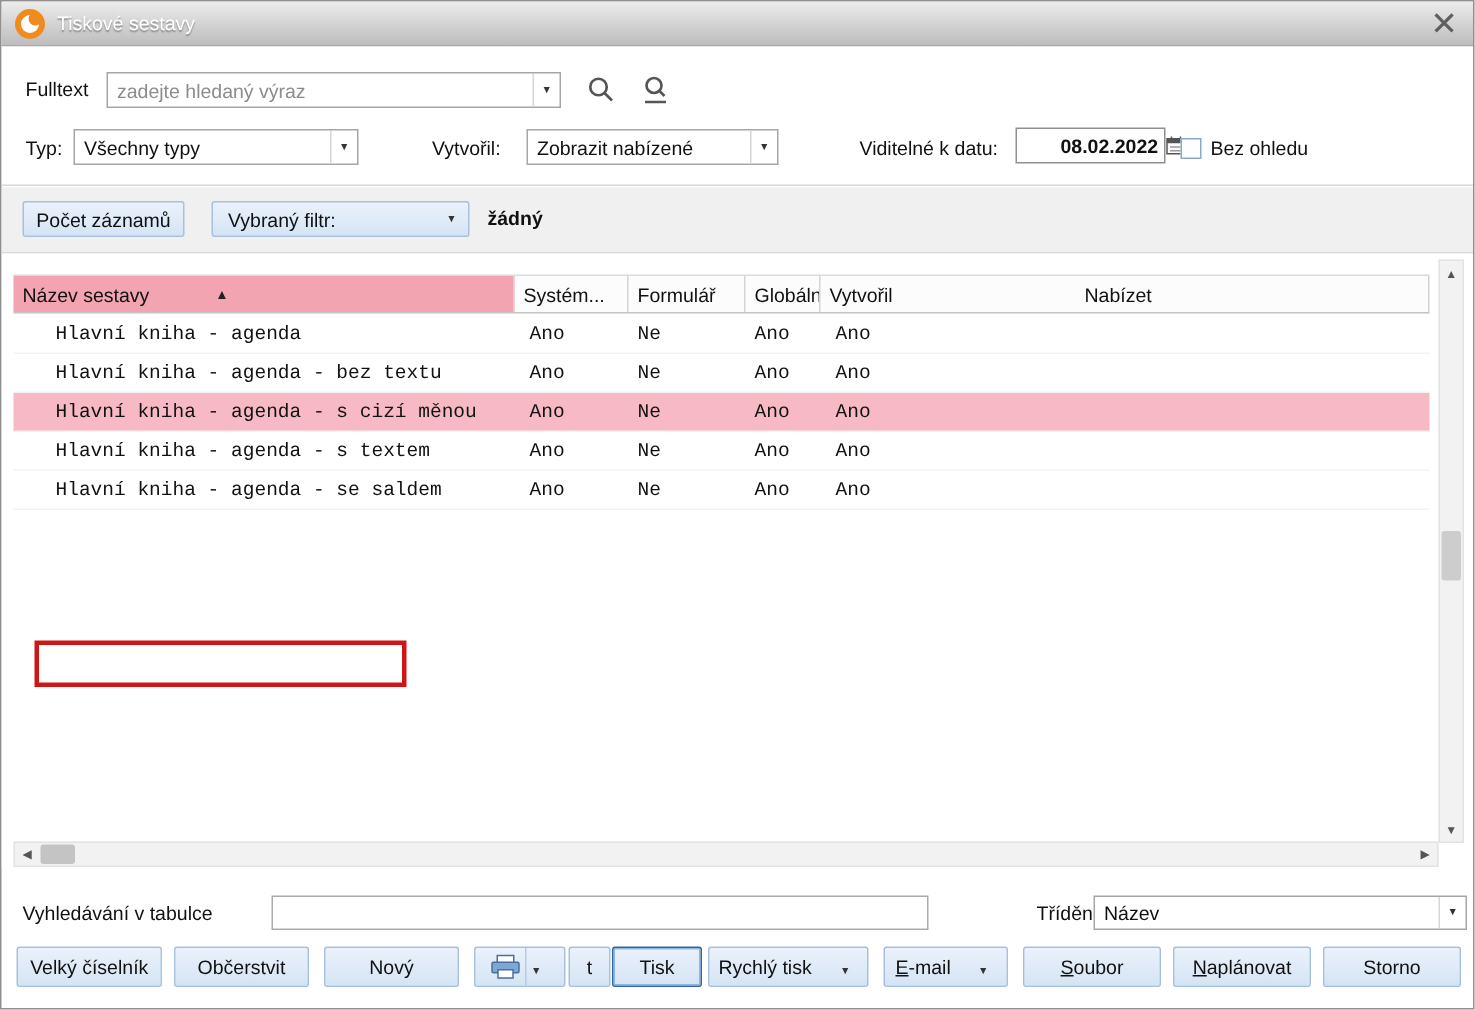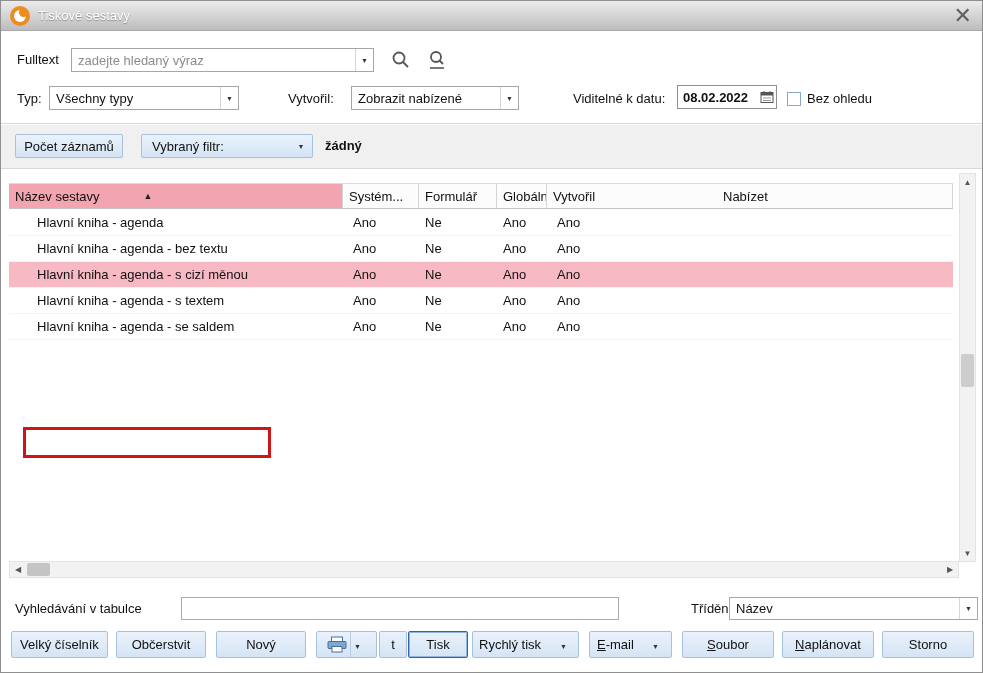--- a/index.html
+++ b/index.html
@@ -25,42 +25,42 @@
   .caret::after { content:"▼"; font-size:7px; color:#333; }
   .btn { position:absolute; height:24px; background:linear-gradient(180deg,#eaf2fb,#d4e4f5); border:1px solid #a7c1dd;
     border-radius:2px; display:flex; align-items:center; justify-content:center; cursor:pointer; }
   .btn u { text-decoration:underline; }
 
   
   .toolbar-top { position:absolute; left:0; top:30px; right:0; height:93px; background:#fff; border-bottom:1px solid #d8d8d8; }
   .search-icon-btn { position:absolute; width:24px; height:24px; display:flex; align-items:center; justify-content:center; cursor:pointer; }
   .datefield { position:absolute; left:676px; top:84px; width:100px; height:24px; border:1px solid #8f8f8f; background:#fff;
     display:flex; align-items:center; }
-  .datefield .dval { flex:1; padding:0 5px; font-weight:bold; }
+  .datefield .dval { flex:1; padding:0 5px; font-weight:bold;margin-left:24px; }
   .datefield .cal { width:16px; display:flex; align-items:center; cursor:pointer; }
   .checkbox { position:absolute; left:786px; top:91px; width:14px; height:14px; border:1px solid #8aa8c8; background:#fff; cursor:pointer; }
 
   
   .band { position:absolute; left:0; top:124px; right:0; height:44px; background:#f0f0f0; border-bottom:1px solid #d8d8d8; }
   .filter-drop { justify-content:space-between; padding:0 4px 0 10px;gap:47px; }
   .filter-drop .fcaret { width:14px; display:flex; justify-content:center; }
 
   
   .table-area { position:absolute; left:0; top:168px; right:0; height:410px; background:#fff; }
   .thead { position:absolute; left:8px; top:14px; width:944px; height:26px; display:flex;
     border-top:1px solid #dcdcdc; border-bottom:1px solid #c4c4c4; background:#fcfcfc; }
   .th { display:flex; align-items:center; padding-left:6px; border-right:1px solid #d4d4d4; height:100%; white-space:nowrap; overflow:hidden; cursor:pointer;gap:36px; }
   .th.pink { background:#f2a4b1; }
   .sort-arrow { font-size:9px; margin-left:8px; color:#222; }
   .col-name { width:334px; } .col-system { width:76px; } .col-form { width:78px; }
   .col-global { width:50px; } .col-offer { width:236px; } .col-author { flex:1; border-right:none; }
   .tbody { position:absolute; left:8px; top:41px; width:944px; }
   .trow { display:flex; height:26px; align-items:center; border-bottom:1px solid #f3f3f3; cursor:pointer; }
   .trow.selected { background:#f7bac4; }
-  .td { padding-left:6px; white-space:nowrap; overflow:hidden; height:100%; display:flex; align-items:center; }
+  .td { padding-left:6px; white-space:nowrap; overflow:hidden; height:100%; display:flex; align-items:center;font-family:Liberation Mono, monospace; }
   .td.name { padding-left:28px; }
   .td.sys { padding-left:10px; } .td.off { padding-left:10px; }
   .annotation { position:absolute; left:22px; top:258px; width:248px; height:31px; border:3px solid #cf1616; z-index:6; pointer-events:none; }
 
   
   .vscroll { position:absolute; right:6px; top:4px; width:17px; height:389px; background:#f2f2f2; border:1px solid #e3e3e3; }
   .vscroll .arr { position:absolute; left:0; width:15px; height:16px; display:flex; align-items:center; justify-content:center; font-size:8px; color:#555; cursor:pointer; }
   .vscroll .arr.up { top:0; } .vscroll .arr.down { bottom:0; }
   .vscroll .thumb { position:absolute; left:1px; top:180px; width:13px; height:33px; background:#cdcdcd; border-radius:2px; cursor:pointer; }
   .hscroll { position:absolute; left:8px; top:392px; width:950px; height:17px; background:#f2f2f2; border:1px solid #e3e3e3; }

